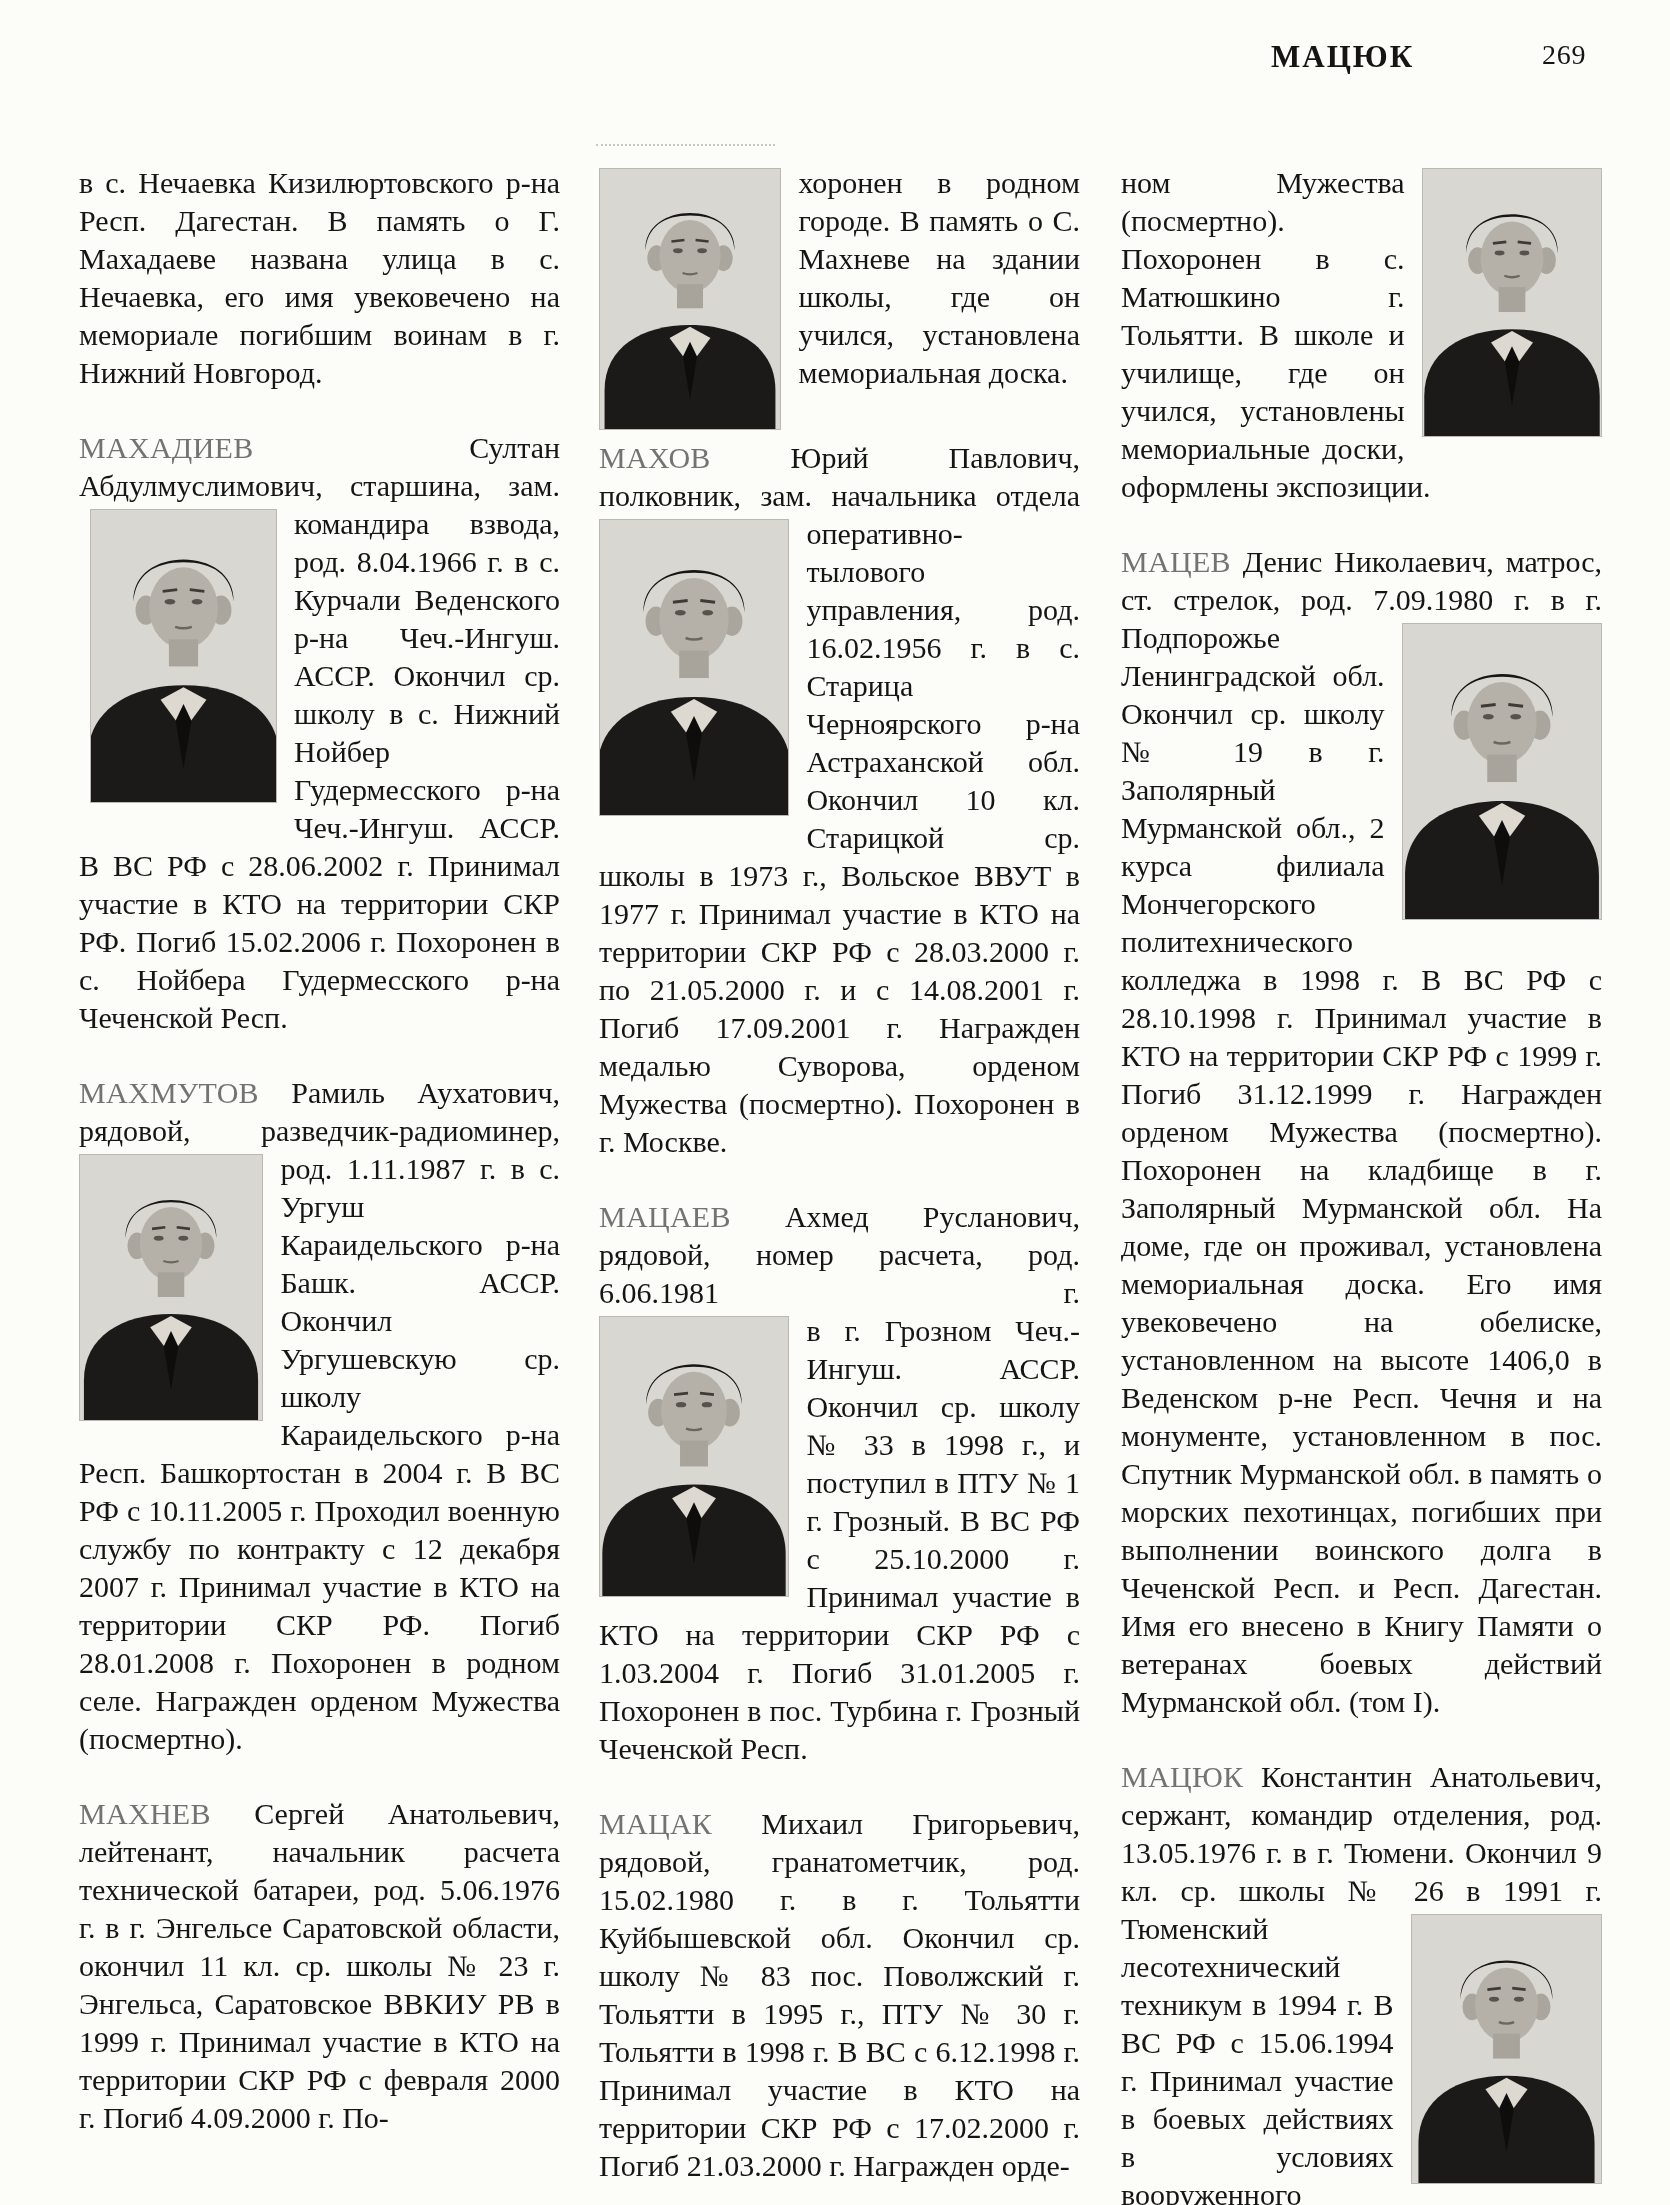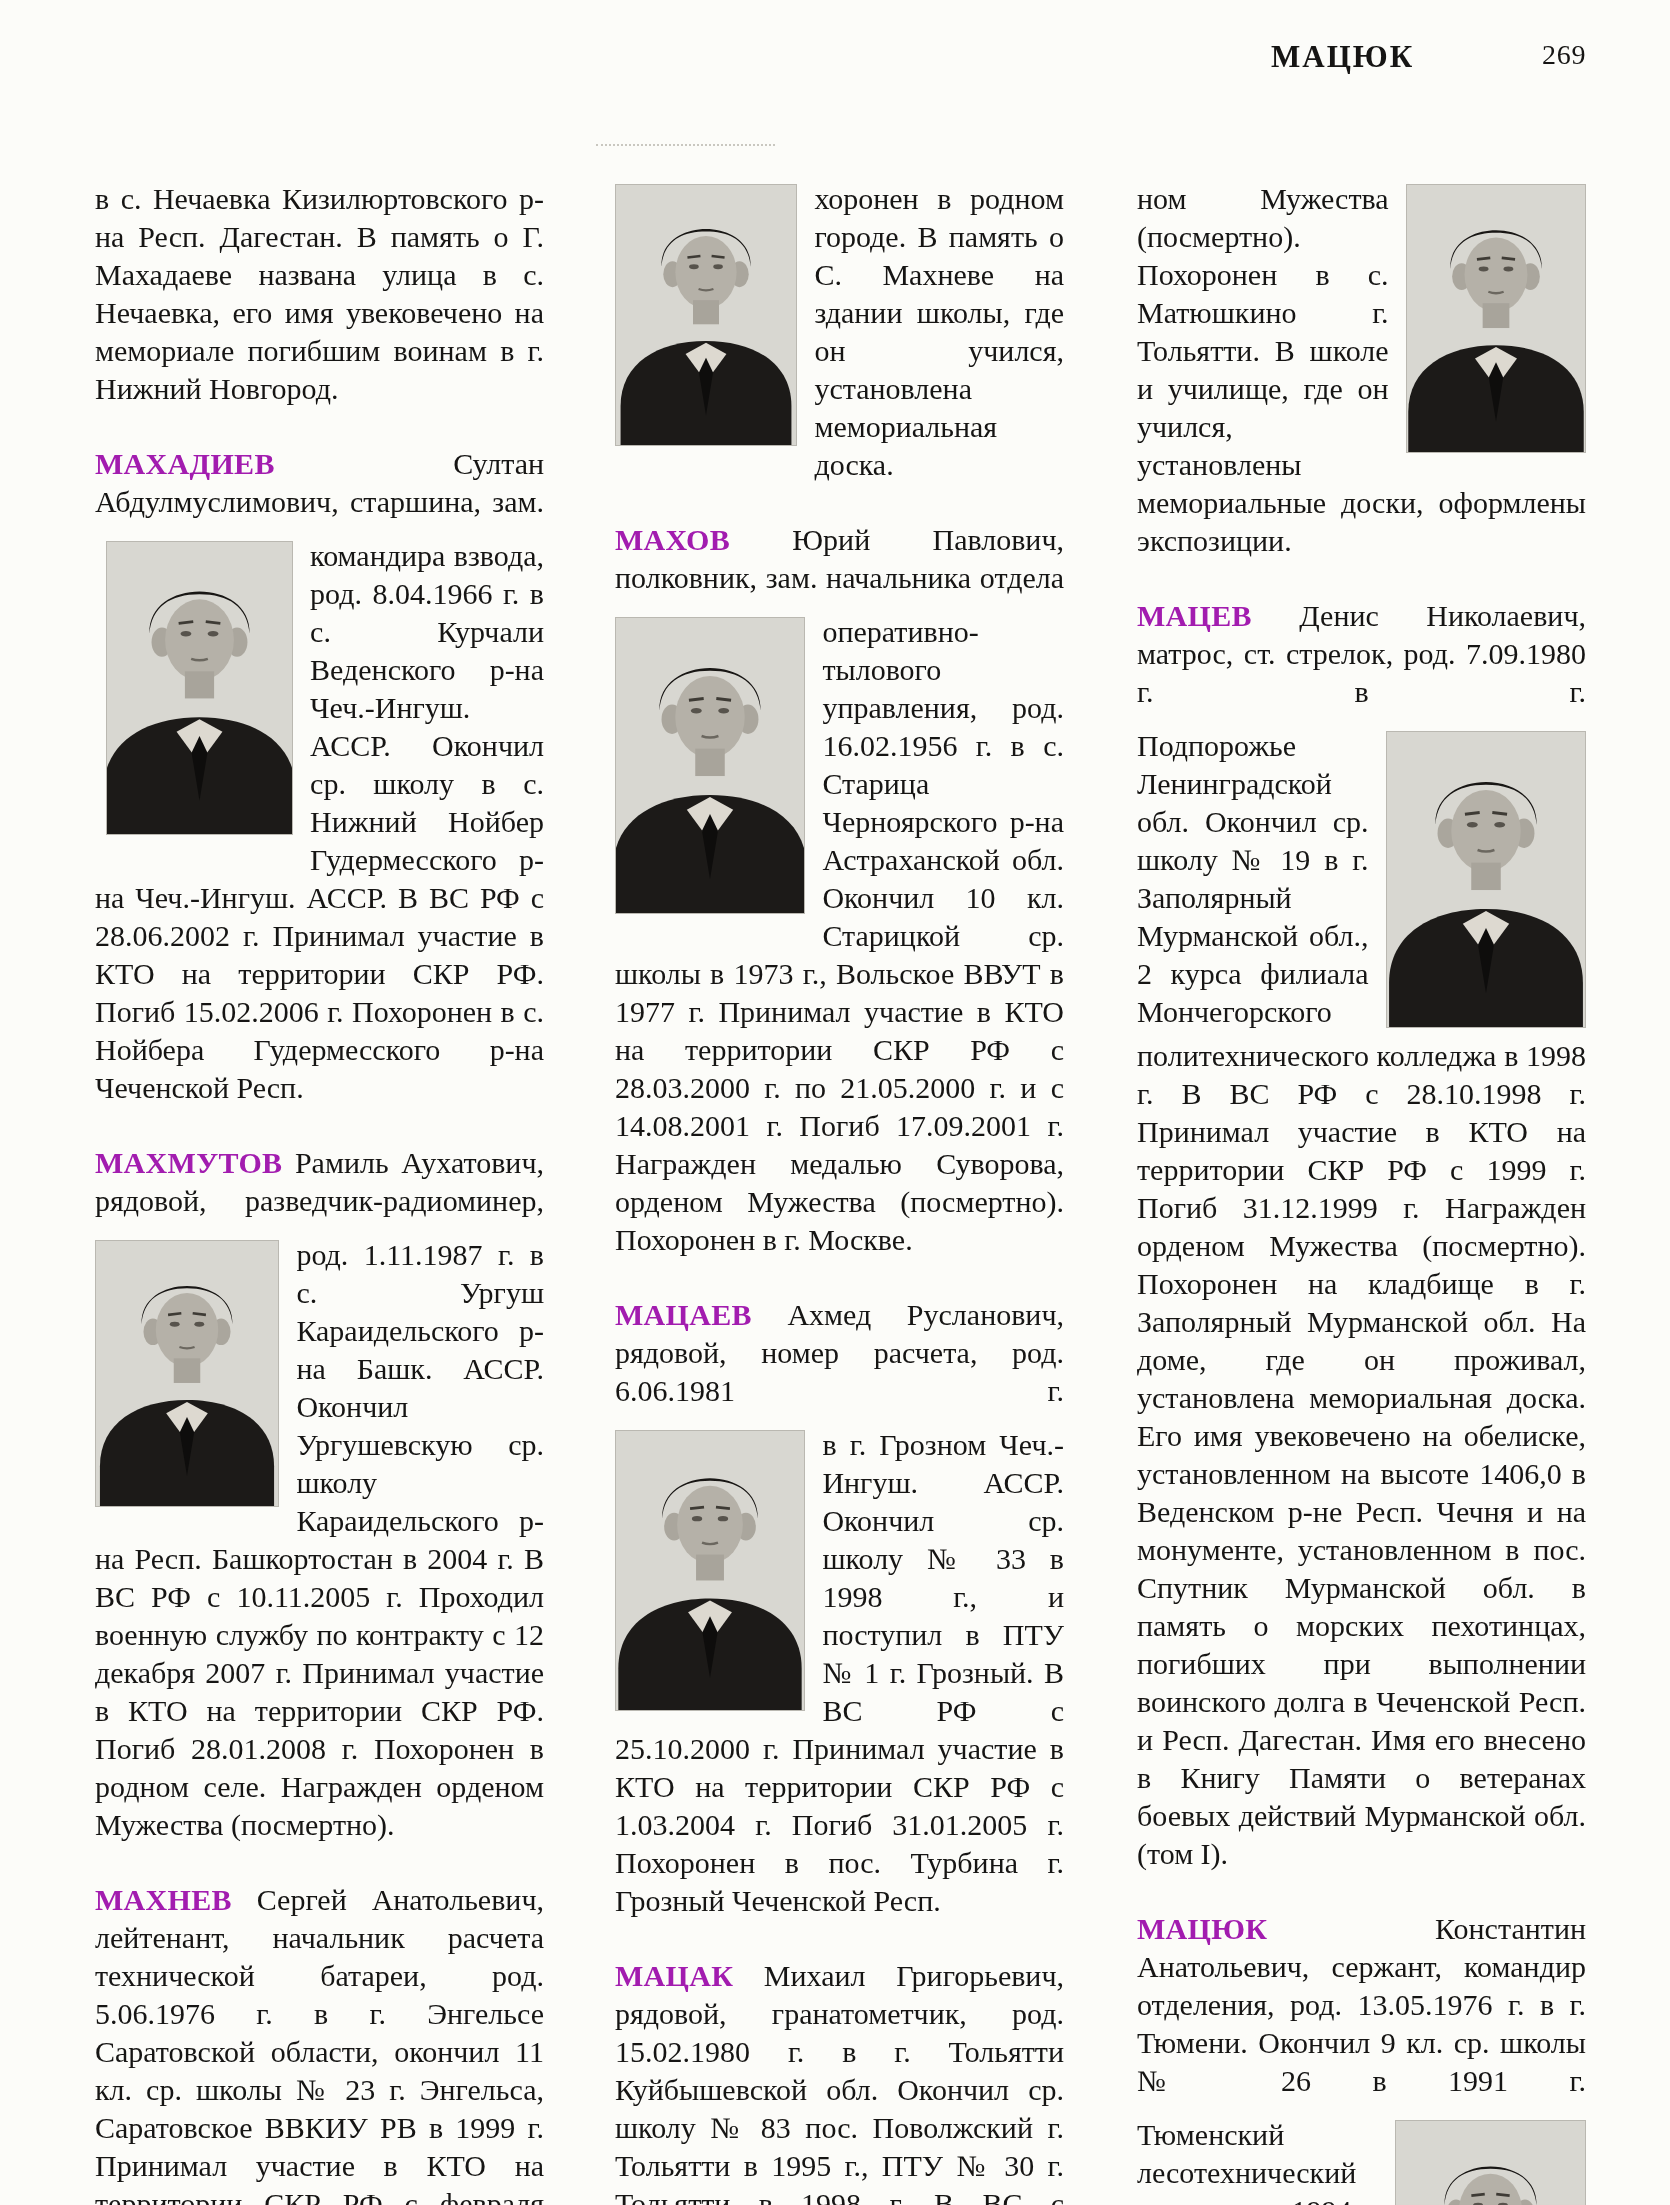--- a/index.html
+++ b/index.html
@@ -6,23 +6,23 @@
   .page{position:relative;width:1671px;height:2205px;background:#fcfcf9;overflow:hidden;
         font-family:"Liberation Serif","DejaVu Serif",serif;color:#161514;}
   .runhead-word{position:absolute;top:39px;left:1271px;font-size:31px;font-weight:700;letter-spacing:2px;}
   .runhead-num{position:absolute;top:39px;left:1542px;font-size:28px;letter-spacing:0.7px;}
   .artifact{position:absolute;left:596px;top:144px;width:179px;height:0;border-top:2.7px dotted #bdbbb3;opacity:.8;}
   .col{position:absolute;top:164px;width:481px;text-align:justify;font-size:30px;line-height:38px;
        hyphens:auto;-webkit-hyphens:auto;}
   .col1{left:79px;}  .col2{left:599px;}  .col3{left:1121px;}
   .entry{clear:both;margin-top:37px;}
   .entry:first-child{margin-top:0;}
-  .pre,.body{margin:16px;}
+  .pre,.body{margin:0;}
   .pre{text-align-last:justify;}
-  .surname{font-weight:700;letter-spacing:0.3px;color:#a21caf;}
+  .surname{font-weight:400;letter-spacing:0.3px;color:#737373;}
   .photo{background:#d8d7d1;border:0.7px solid #bab8b1;box-sizing:border-box;overflow:hidden;}
   .photo.left{float:left;margin:4px 17.4px 9.4px 0;}
   .photo.right{float:right;margin:4px 0 9.4px 17.4px;}
   .photo.ind{margin-left:10.7px;}
   .photo svg{display:block;width:100%;height:100%;}
   .defs{position:absolute;width:0;height:0;}
 </style>
 </head>
 <body>
 

